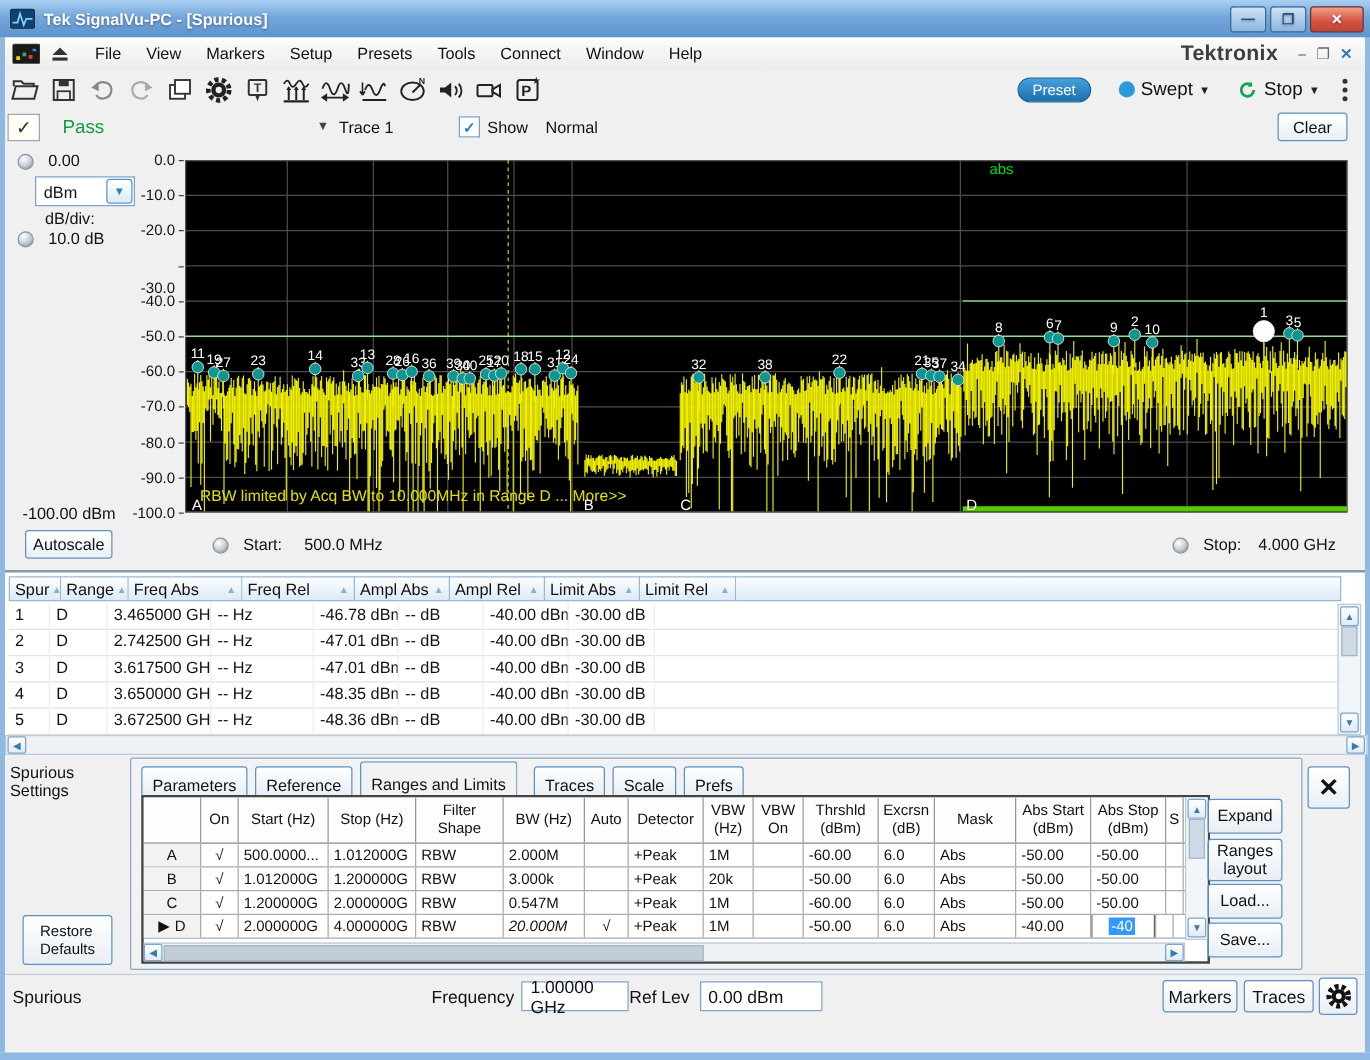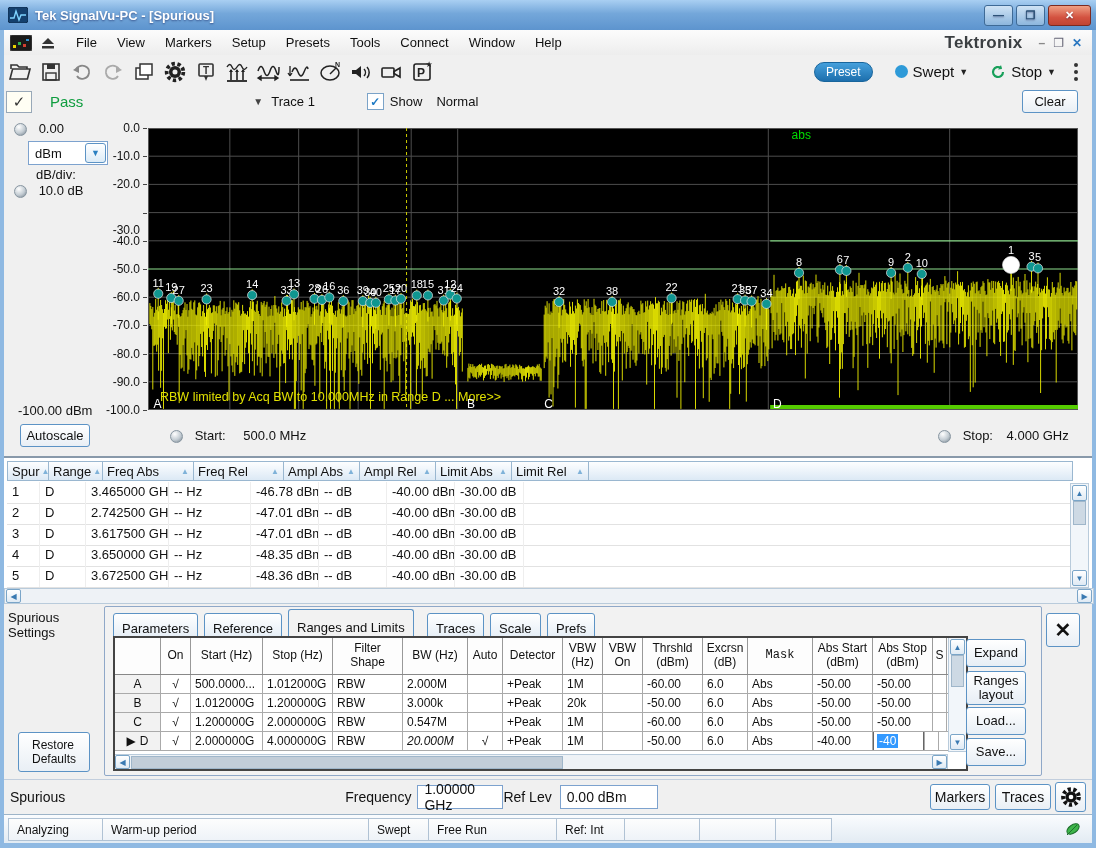--- a/index.html
+++ b/index.html
@@ -603,21 +603,21 @@
           <div class="rhc" style="width: 34px;">Auto</div>
           <div class="rhc" style="width: 59px;">Detector</div>
           <div class="rhc" style="width: 39px;">VBW
 (Hz)</div>
           <div class="rhc" style="width: 39px;">VBW
 On</div>
           <div class="rhc" style="width: 59px;">Thrshld
 (dBm)</div>
           <div class="rhc" style="width: 44px;">Excrsn
 (dB)</div>
-          <div class="rhc" style="width: 64px; font-family: Liberation Mono, monospace;">Mask</div>
+          <div class="rhc" style="width: 64px;">Mask</div>
           <div class="rhc" style="width: 59px;">Abs Start
 (dBm)</div>
           <div class="rhc" style="width: 59px;">Abs Stop
 (dBm)</div>
           <div class="rhc" style="width: 13px;">S</div>
         </div>
       <div id="ranges-rows">
           <div class="rrow">
             <div class="rcell" style="width: 37px; justify-content: center; background: rgb(242, 242, 242);">
               <b style="font-weight:normal">A</b>
@@ -690,21 +690,21 @@
             <div class="rcell" style="width: 56px; font-style: italic;">20.000M</div>
             <div class="rcell" style="width: 26px; justify-content: center;">√</div>
             <div class="rcell" style="width: 51px;">+Peak</div>
             <div class="rcell" style="width: 31px;">1M</div>
             <div class="rcell" style="width: 31px;"></div>
             <div class="rcell" style="width: 51px;">-50.00</div>
             <div class="rcell" style="width: 36px;">6.0</div>
             <div class="rcell" style="width: 56px;">Abs</div>
             <div class="rcell" style="width: 51px;">-40.00</div>
             <div class="rcell" style="width: 51px; padding: 0px;">
-              <span style="display:flex;align-items:center;width:100%;height:100%;border:1px solid #666;background:#fff;padding-left:3px">
+              <span style="display:flex;align-items:center;width:100%;height:100%;border:1px solid #666;background:#fff;padding-left:13px">
                 <span style="background:#3399ff;color:#fff;padding:0 2px">-40</span>
               </span>
             </div>
             <div class="rcell" style="width: 5px;"></div>
           </div>
         </div>
       <div class="hscroll" style="left:0;bottom:0;width:832px;border-left:none;border-bottom:none">
         <span class="sbox" style="top:0;left:0;height:12px">◀</span>
         <span class="abs" style="left:16px;top:1px;width:430px;height:11px;background:#c2cdd8;border:1px solid #9fb6ca"></span>
         <span class="sbox" style="top:0;left:auto;right:0;height:12px">▶</span>
@@ -734,30 +734,14 @@
     <span class="btn" style="width:54px;height:24px;font-size:14px;margin-left:5px">Traces</span>
     <span class="btn" style="width:29px;height:28px;margin:0 6px 0 4px">
       <svg width="24" height="24" viewBox="0 0 28 28">
           <circle cx="14" cy="14" r="9" fill="none" stroke="#111" stroke-width="5" stroke-dasharray="3.6 2.8"></circle>
           <circle cx="14" cy="14" r="6.5" fill="#111"></circle>
           <circle cx="14" cy="14" r="2.7" fill="#fff"></circle>
         </svg>
     </span>
   </div>
 
-  <div class="sbar">
-    <div id="status-cells">
-        <div class="scellb" style="left: 4px; width: 78px;">Analyzing</div>
-        <div class="scellb" style="left: 98px; width: 250px;">Warm-up period</div>
-        <div class="scellb" style="left: 364px; width: 44px;">Swept</div>
-        <div class="scellb" style="left: 424px; width: 112px;">Free Run</div>
-        <div class="scellb" style="left: 552px; width: 52px;">Ref: Int</div>
-        <div class="scellb" style="left: 620px; width: 59px;"></div>
-        <div class="scellb" style="left: 695px; width: 60px;"></div>
-        <div class="scellb" style="left: 771px; width: 39px;"></div>
-      </div>
-    <svg class="abs" style="right:10px;top:6px" width="18" height="16" viewBox="0 0 18 16">
-      <ellipse cx="9" cy="8" rx="7" ry="4" transform="rotate(-35 9 8)" fill="#3db54a" stroke="#1c6e2c"></ellipse>
-      <path d="M3 14L13 4" stroke="#1c6e2c" stroke-width="1"></path>
-    </svg>
-  </div>
 
 </div>
 
 </body></html>

